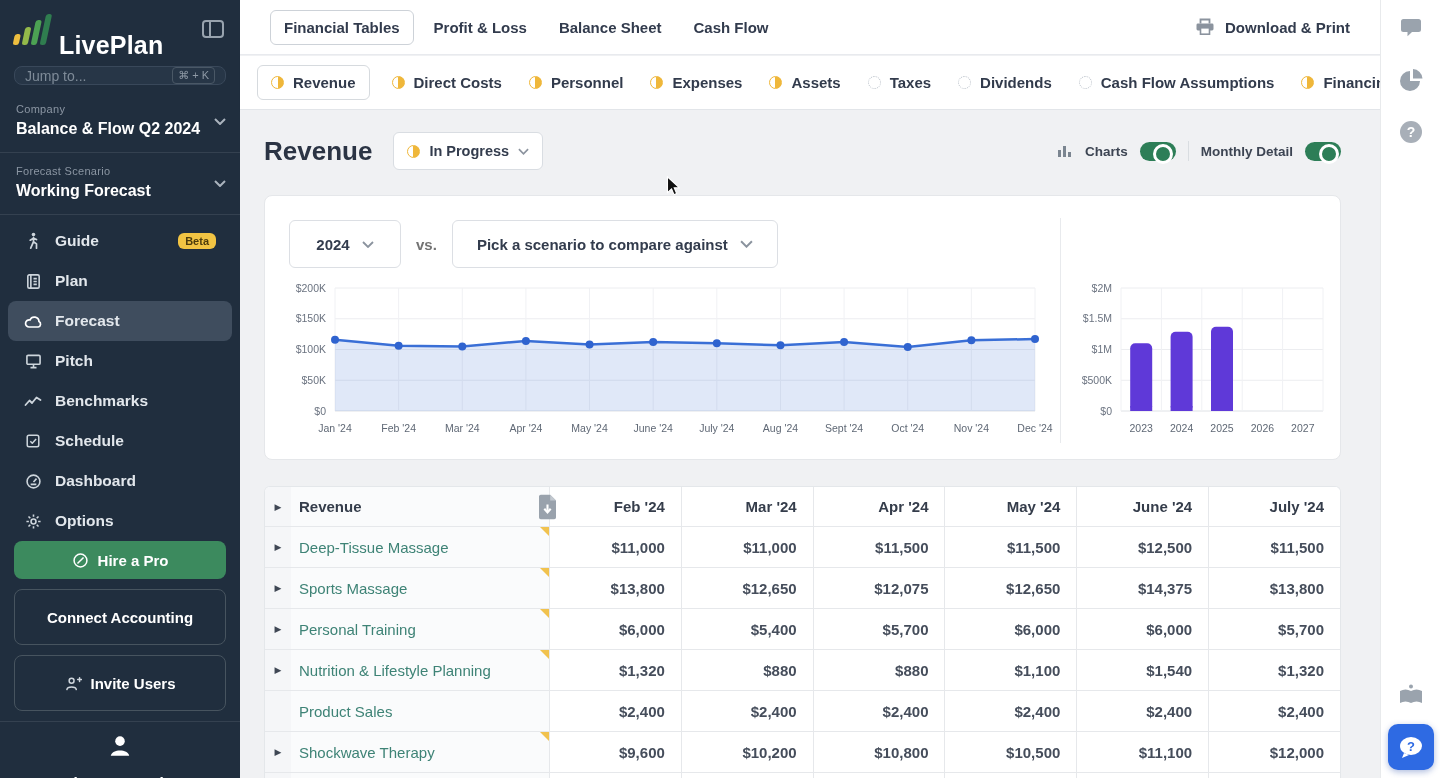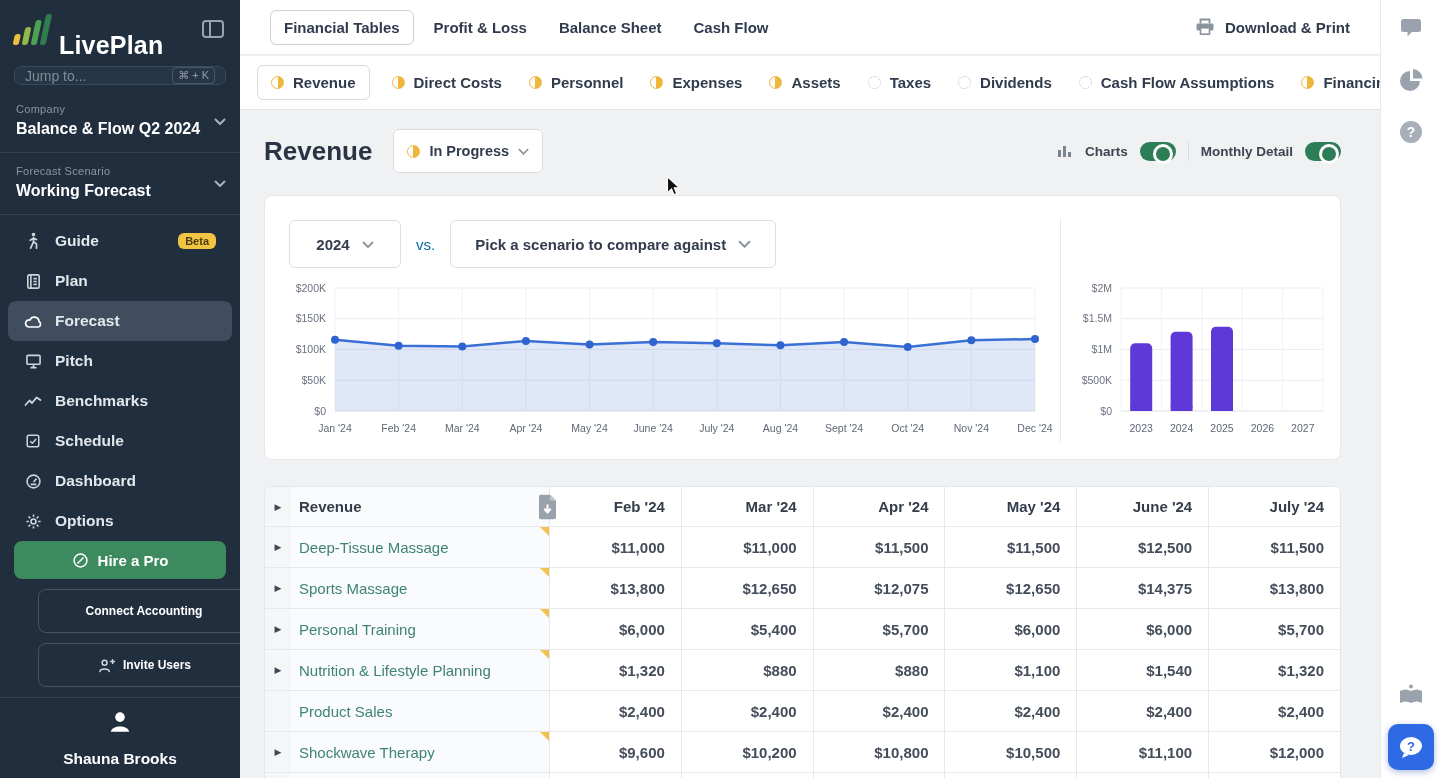--- a/index.html
+++ b/index.html
@@ -40,23 +40,23 @@
     padding:0 16px; font-size:15.5px; font-weight:600; color:#e2e7ec; cursor:pointer; }
   .nav-item.active { background:#3f4d5e; }
   .nav-item .nicon { width:18px; display:flex; justify-content:center; color:#cdd5dc; }
   .beta { margin-left:auto; background:#f2c443; color:#4d3c0c; font-size:11px; font-weight:700;
     border-radius:6px; padding:2px 7px; }
 
   .side-bottom { margin-top:auto; padding:0 14px; }
   .btn-hire { height:38px; border-radius:8px; background:#3c8a5e; color:#fff; font-size:15px;
     font-weight:700; display:flex; align-items:center; justify-content:center; gap:9px;
     cursor:pointer; margin-bottom:10px; }
-  .btn-ghost { height:44px; border-radius:8px; border:1px solid #47545f; color:#fff;
-    font-size:12px; font-weight:700; display:flex; align-items:center; justify-content:center;
-    gap:8px; cursor:pointer; margin-bottom:10px; background:transparent; width:100%;margin-left:24px; }
+  .btn-ghost { height:56px; border-radius:8px; border:1px solid #47545f; color:#fff;
+    font-size:15px; font-weight:700; display:flex; align-items:center; justify-content:center;
+    gap:8px; cursor:pointer; margin-bottom:10px; background:transparent; width:100%; }
   .user-row { border-top:1px solid #344150; margin:4px -14px 0; padding:11px 16px 13px;
     display:flex; align-items:center; gap:11px; cursor:pointer;flex-direction:column; }
   .user-name { font-size:15.5px; font-weight:700; color:#fff; }
   .user-row .chev { margin-left:auto; }
 
   
   .topbar { position:absolute; left:240px; top:0; width:1140px; height:55px; background:#fff;
     border-bottom:1px solid #e8eaee; display:flex; align-items:center; padding:0 30px; gap:8px; }
   .tab { font-size:15px; font-weight:700; color:#323b4d; padding:8px 12px; cursor:pointer; white-space:nowrap; }
   .tab.boxed { border:1px solid #cdd2d8; border-radius:6px; padding:8px 13px; }
@@ -81,39 +81,39 @@
     background:#2e6ae3; display:flex; align-items:center; justify-content:center; cursor:pointer;
     box-shadow:0 2px 6px rgba(20,60,160,.35); }
   .scroll-thumb { position:absolute; left:1369px; top:114px; width:8px; height:542px;
     background:#b7bdc5; border-radius:4px; }
 
   
   .content { position:absolute; left:240px; top:110px; width:1140px; height:668px; background:#f0f1f3; }
   .page-head { position:absolute; left:24px; right:39px; top:21px; height:40px;
     display:flex; align-items:center; }
   .page-title { font-size:26px; font-weight:700; color:#2b3444; }
-  .status-btn { margin-left:21px; height:44px; background:#fff; border:1px solid #d9dde2;
+  .status-btn { margin-left:21px; height:38px; background:#fff; border:1px solid #d9dde2;
     border-radius:6px; display:flex; align-items:center; gap:9px; padding:0 13px; cursor:pointer; }
   .status-btn .lbl { font-size:14.5px; font-weight:700; color:#333c4d; }
   .head-right { margin-left:auto; display:flex; align-items:center; gap:12px; }
   .tg-label { font-size:13.5px; font-weight:700; color:#3d4553; }
   .tg { width:36px; height:19px; border-radius:10px; background:#2d7e57; position:relative; cursor:pointer; flex:none; }
   .tg::after { content:""; position:absolute; right:2.5px; top:2.5px; width:14px; height:14px;
     border-radius:50%; border:3.5px solid #fff; }
   .vdiv { width:1px; height:20px; background:#d9dde1; }
 
   .chart-card { position:absolute; left:24px; top:85px; width:1077px; height:265px; background:#fff;
     border:1px solid #e5e7ea; border-radius:8px; }
   .ctrl { position:absolute; left:24px; top:24px; display:flex; align-items:center; gap:15px; }
   .sel { height:48px; background:#fff; border:1px solid #dcdfe4; border-radius:6px;
     display:flex; align-items:center; justify-content:center; gap:12px; font-weight:700;
     color:#333c4d; font-size:15px; cursor:pointer; }
   .sel.small { width:112px; }
   .sel.big { width:326px; }
-  .vs { font-size:15px; font-weight:400; color:#0369a1; }
+  .vs { font-size:15px; font-weight:700; color:#737373; }
   .chart-div { position:absolute; left:795px; top:22px; bottom:16px; width:1px; background:#e8eaed; }
   .line-svg { position:absolute; left:12px; top:84px; }
   .bar-svg { position:absolute; left:802px; top:84px; }
 
   
   .table-wrap { position:absolute; left:24px; top:376px; width:1077px; height:292px; background:#fff;
     border:1px solid #e4e7ea; border-bottom:none; border-radius:6px 6px 0 0; overflow:hidden; }
   .t-row { display:grid; grid-template-columns:26px 258px repeat(6, 1fr); height:41px;
     border-bottom:1px solid #e6e8eb; }
   .t-row.t-head { height:40px; }

